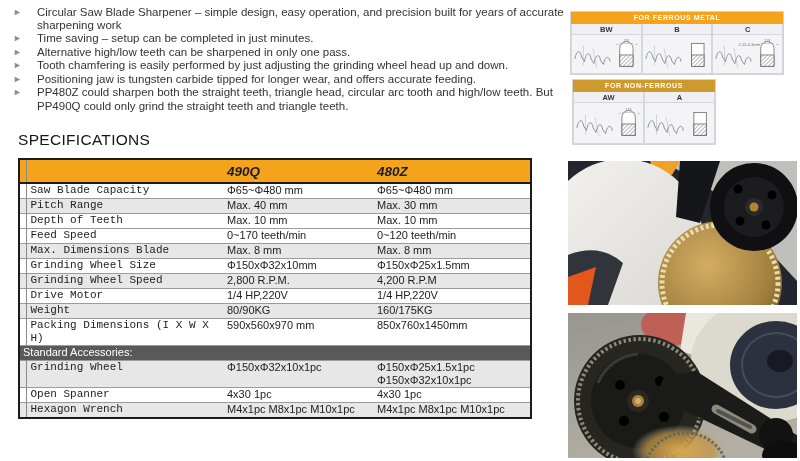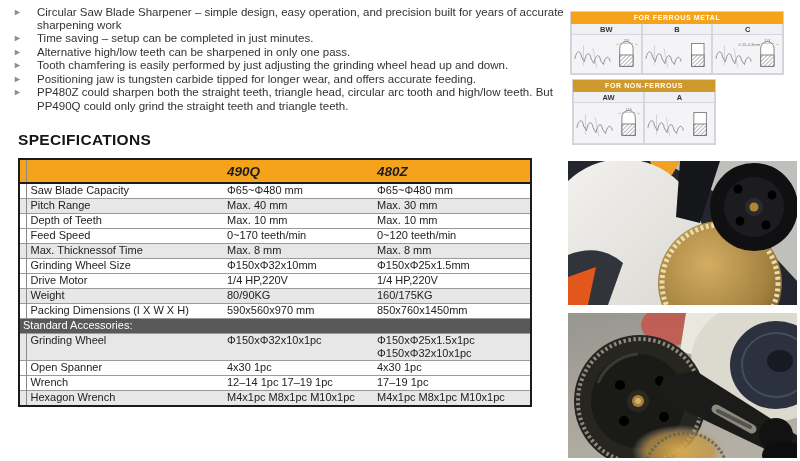--- a/index.html
+++ b/index.html
@@ -6,34 +6,34 @@
   .page{position:relative;width:800px;height:461px;background:#fff;overflow:hidden;
         font-family:"Liberation Sans",sans-serif;}
 
   
   .features{position:absolute;left:10px;top:6px;width:554px;margin:0;padding:0;list-style:none;}
   .feature{display:flex;color:#333;font-size:11.5px;line-height:13.2px;}
   .bullet{flex:0 0 24px;color:var(--bullet-gray);font-size:9px;line-height:13.5px;padding-left:3px;}
   .ftext{flex:1;}
 
   
-  .spec-title{position:absolute;left:18px;top:131px;margin:0;font-size:15.5px;font-weight:bold;
+  .spec-title{position:absolute;left:18px;top:131px;margin:0;font-size:15.5px;font-weight:normal;
               color:#151515;letter-spacing:.3px;}
 
   
   .spec-table{position:absolute;left:18px;top:158px;width:512px;border-collapse:collapse;
               table-layout:fixed;font-size:11px;color:#222;border:2px solid #1b1b1b;}
   .spec-table thead th{height:22px;background:var(--header-orange);border-bottom:2px solid #1b1b1b;
               font-style:italic;font-weight:bold;font-size:13.5px;text-align:left;
               padding:0 0 0 5px;color:#1c1c1c;}
   .spec-table tbody td{height:14px;line-height:13px;padding:0 3px;border-top:1px solid #9b9b9b;
               vertical-align:top;white-space:pre-line;overflow:hidden;}
   .spec-table tbody tr:first-child td{border-top:none;}
   .spec-table .gutter{padding:0;border-right:1px solid #8a8a8a;}
-  .spec-table .lbl{padding-left:4px;}
+  .spec-table .lbl{padding-left:4px;font-family:Liberation Mono, monospace;}
   .spec-table .val{padding-left:5px;margin-left:20px;}
   .spec-table .stripe{background:var(--row-stripe);}
   .spec-table .section td{background:var(--section-dark);color:#fff;}
 
   
   .panel{position:absolute;border:1px solid #d2d2da;background:#f3f3f6;box-sizing:border-box;}
   .ferrous{left:570px;top:11px;width:214px;}
   .nonferrous{left:572px;top:79px;width:144px;}
   .panel-title{height:12px;line-height:12px;text-align:center;color:#fff;font-size:7px;
                font-weight:bold;letter-spacing:.6px;}
@@ -119,29 +119,35 @@
           <td class="val">Max. 10 mm</td>
         </tr>
         <tr>
           <td class="gutter"></td>
           <td class="lbl">Feed Speed</td>
           <td class="val">0~170 teeth/min</td>
           <td class="val">0~120 teeth/min</td>
         </tr>
         <tr class="stripe">
           <td class="gutter"></td>
-          <td class="lbl">Max. Thicknessof Time</td>
+          <td class="lbl">Max. Dimensions Blade</td>
           <td class="val">Max. 8 mm</td>
           <td class="val">Max. 8 mm</td>
         </tr>
         <tr>
           <td class="gutter"></td>
           <td class="lbl">Grinding Wheel Size</td>
           <td class="val">Φ150xΦ32x10mm</td>
           <td class="val">Φ150xΦ25x1.5mm</td>
+        </tr>
+        <tr class="stripe">
+          <td class="gutter"></td>
+          <td class="lbl">Grinding Wheel Speed</td>
+          <td class="val">2,800 R.P.M.</td>
+          <td class="val">4,200 R.P.M</td>
         </tr>
         <tr>
           <td class="gutter"></td>
           <td class="lbl">Drive Motor</td>
           <td class="val">1/4 HP,220V</td>
           <td class="val">1/4 HP,220V</td>
         </tr>
         <tr class="stripe">
           <td class="gutter"></td>
           <td class="lbl">Weight</td>
@@ -162,26 +168,20 @@
           <td class="lbl">Grinding Wheel</td>
           <td class="val">Φ150xΦ32x10x1pc</td>
           <td class="val">Φ150xΦ25x1.5x1pc
 Φ150xΦ32x10x1pc</td>
         </tr>
         <tr>
           <td class="gutter"></td>
           <td class="lbl">Open Spanner</td>
           <td class="val">4x30 1pc</td>
           <td class="val">4x30 1pc</td>
-        </tr>
-        <tr>
-          <td class="gutter"></td>
-          <td class="lbl">Wrench</td>
-          <td class="val">12–14 1pc   17–19 1pc</td>
-          <td class="val">17–19 1pc</td>
         </tr>
         <tr class="stripe">
           <td class="gutter"></td>
           <td class="lbl">Hexagon Wrench</td>
           <td class="val">M4x1pc M8x1pc M10x1pc</td>
           <td class="val">M4x1pc M8x1pc M10x1pc</td>
         </tr>
       </tbody>
   </table>
 

